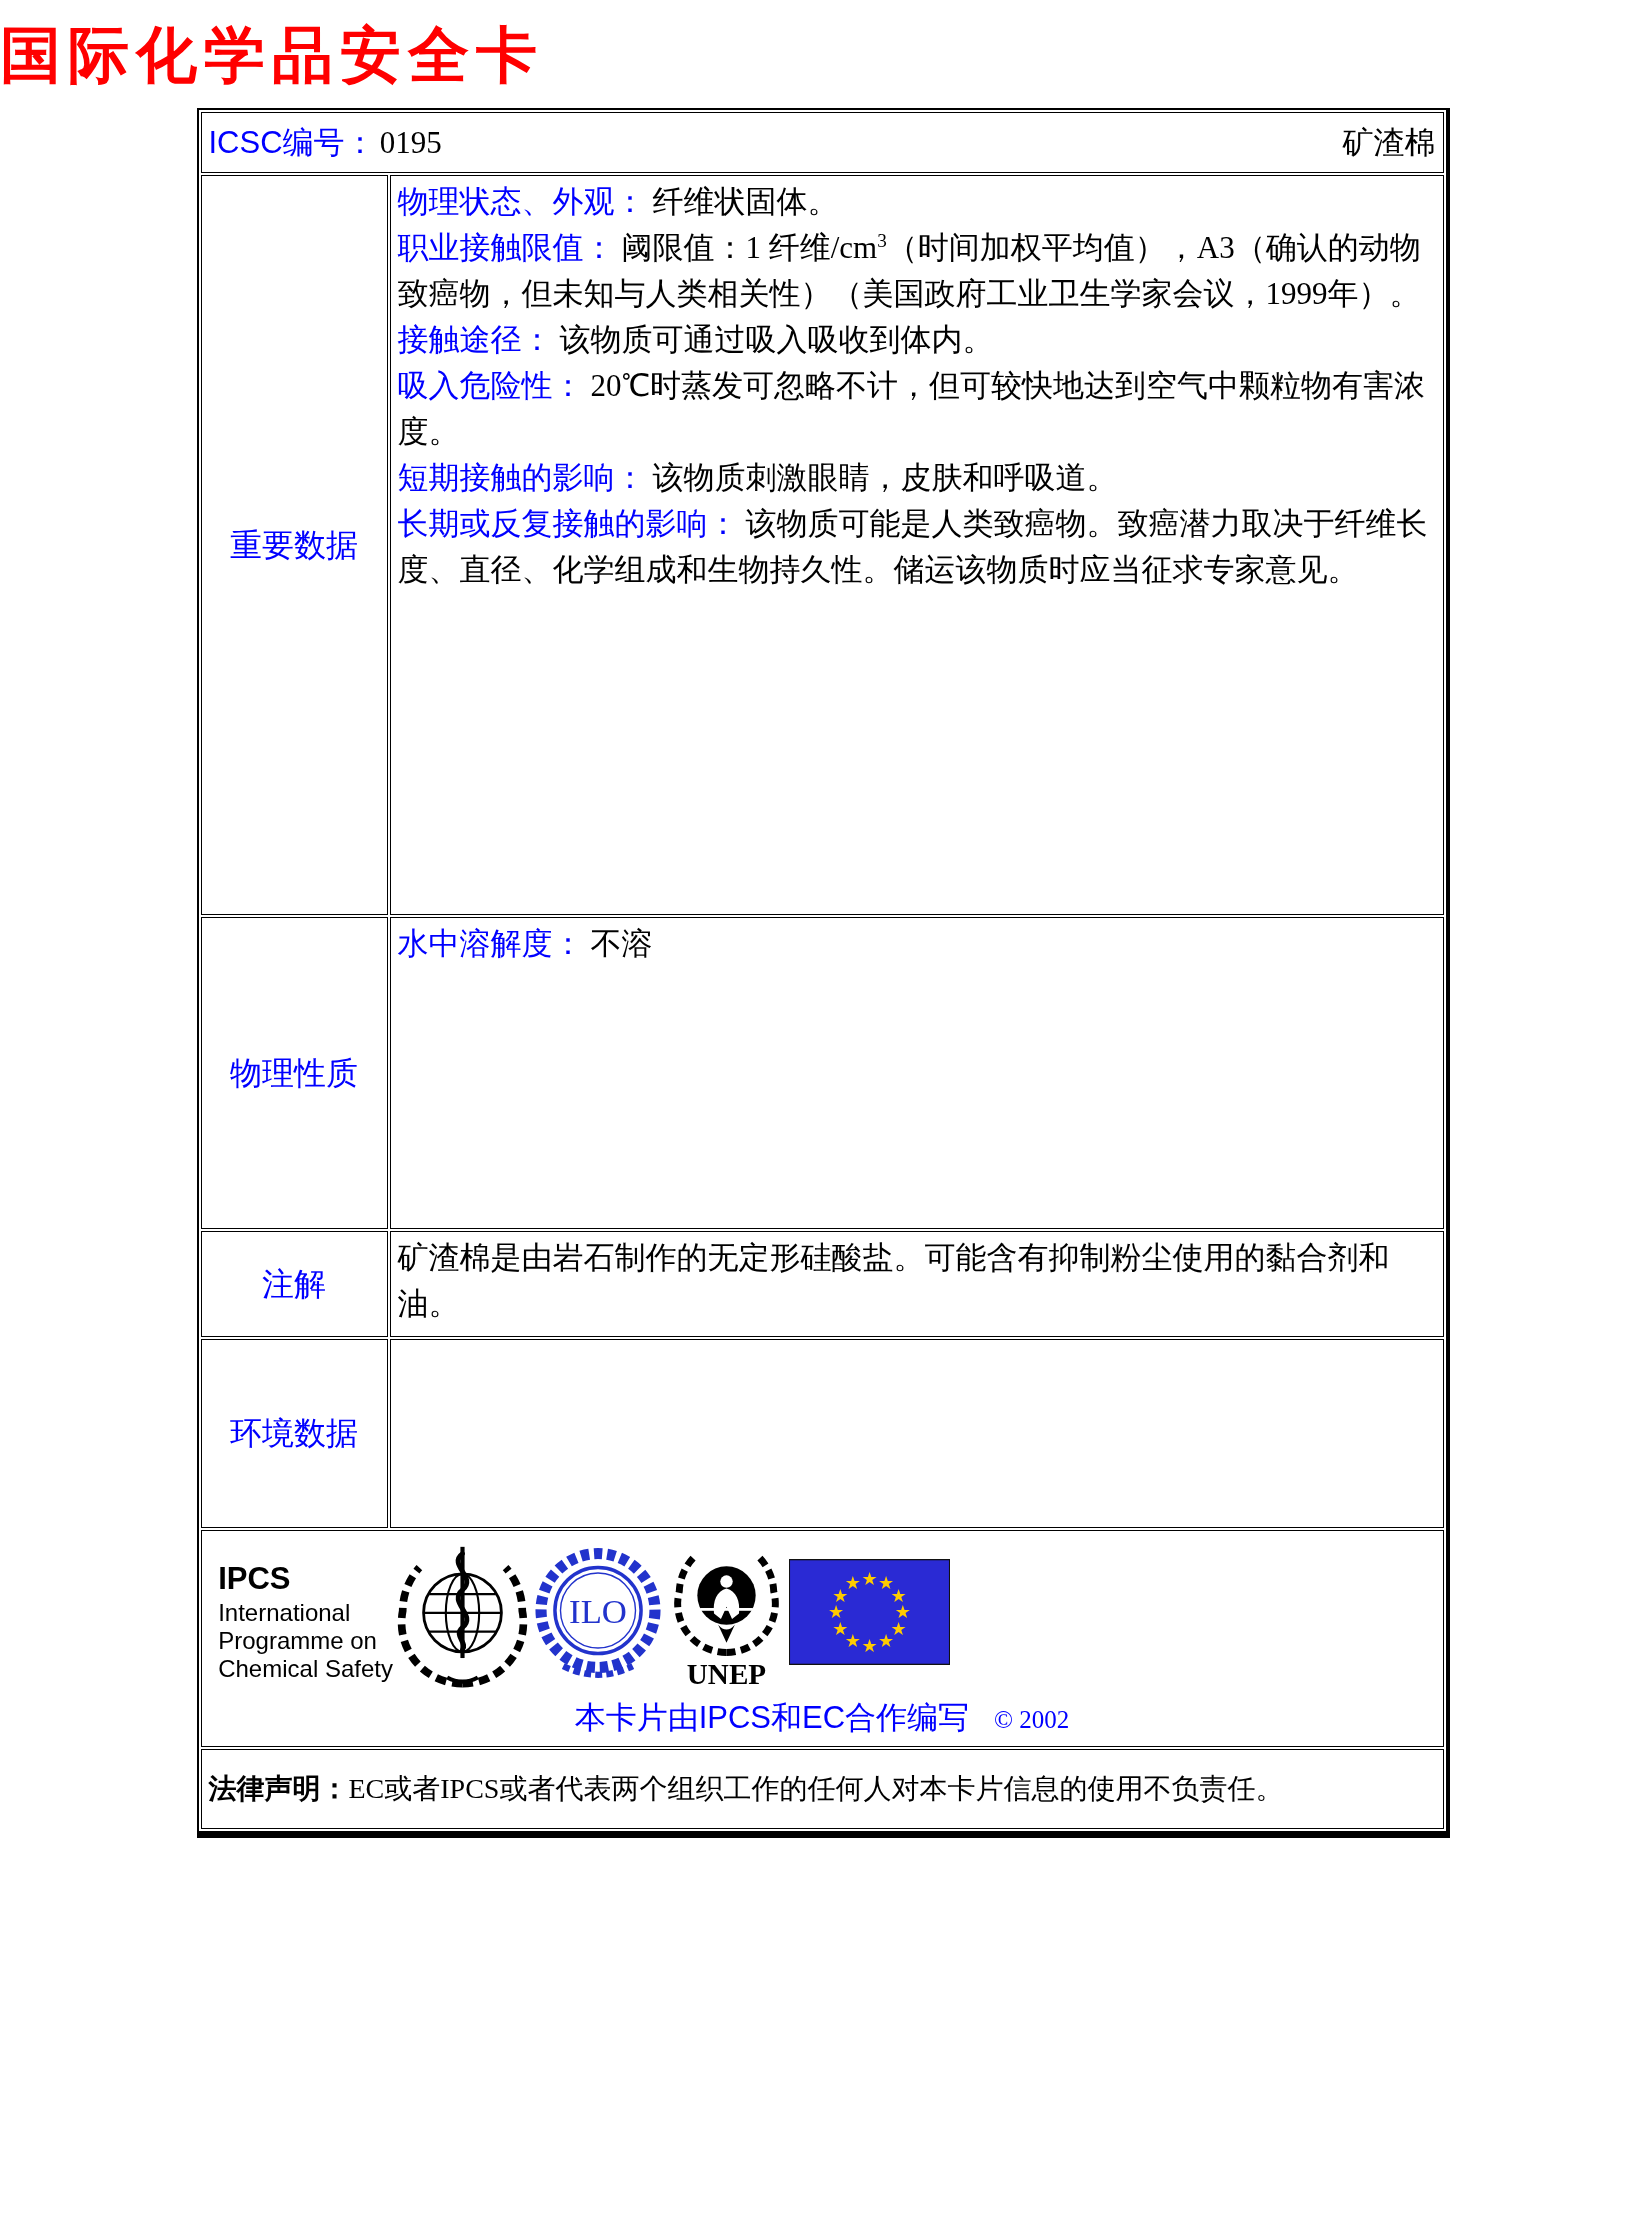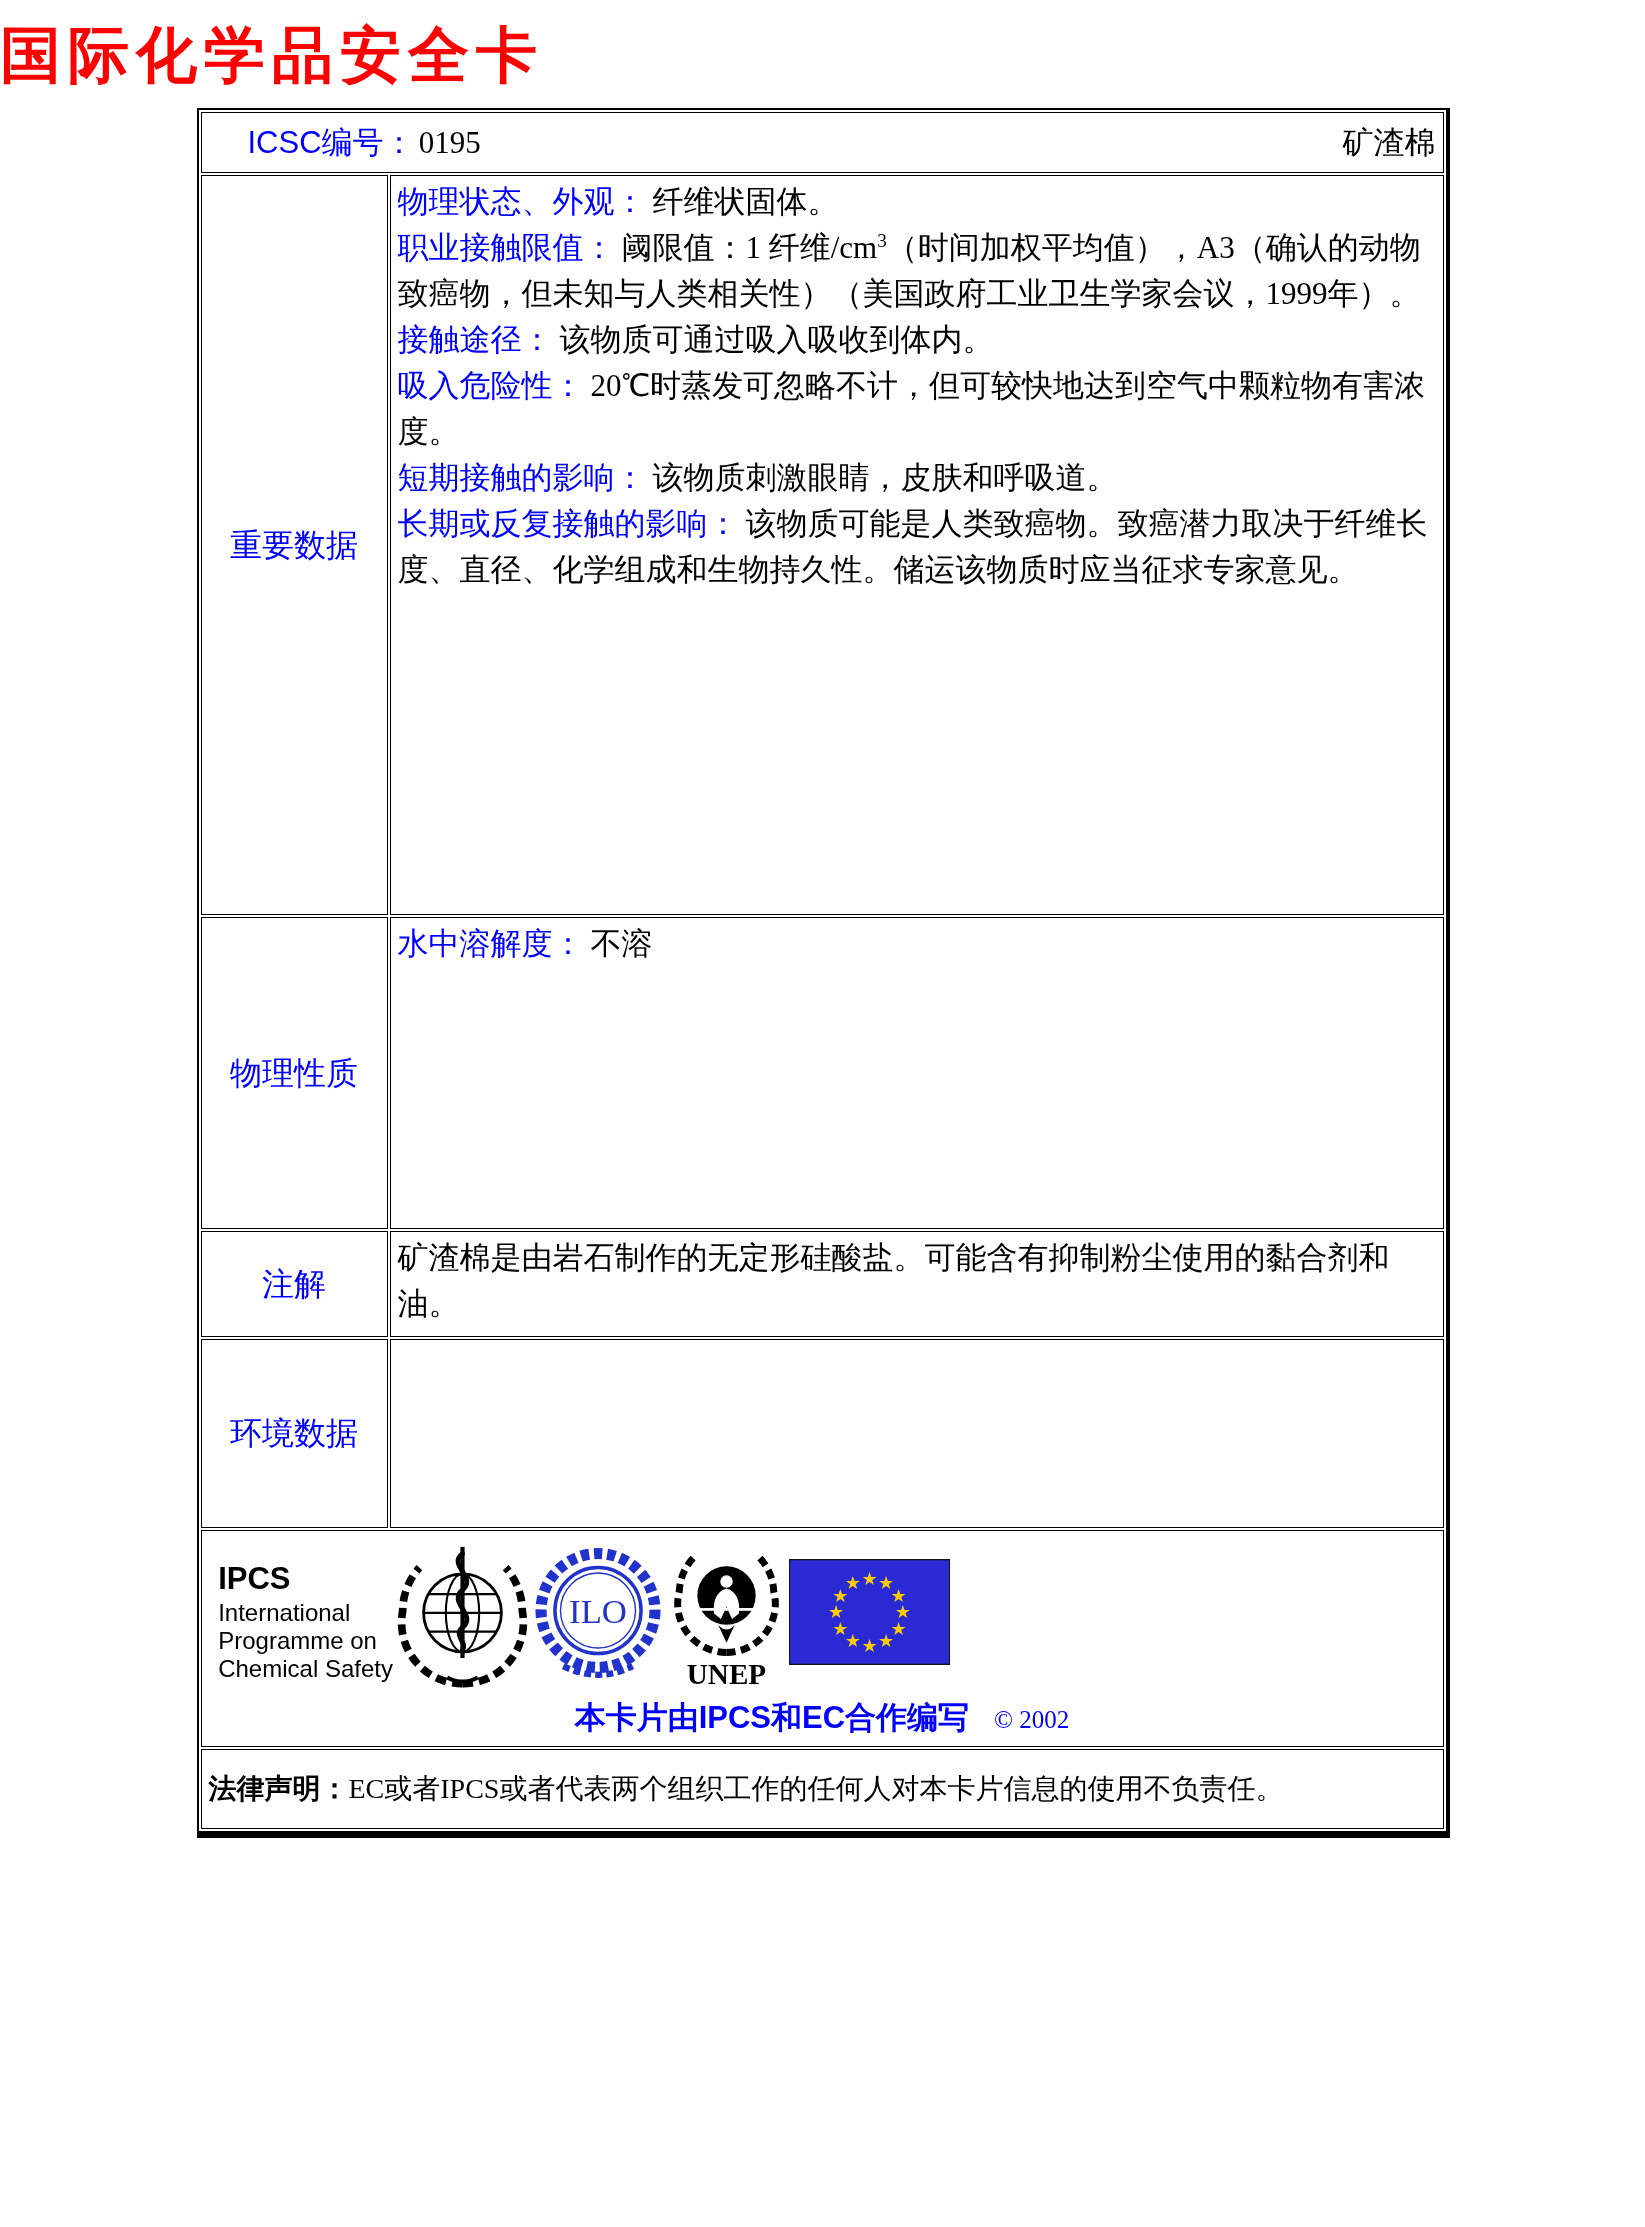--- a/index.html
+++ b/index.html
@@ -51,21 +51,21 @@
     color:#0000FF;
     font-family:"Liberation Sans", sans-serif;
     margin-right:7px;
   }
   .icsc-row{
     display:flex;
     justify-content:space-between;
     align-items:center;
     height:53px;
   }
-  .icsc-left .lbl-inline{margin-right:4.2px;margin-left:39px;}
+  .icsc-left .lbl-inline{margin-right:4.2px;}
   sup{font-size:0.62em;line-height:0;}
   .content-item{margin:0;}
   
   .logos-flex{
     display:flex;
     align-items:flex-start;
     justify-content:flex-start;
     padding:7px 77px 0 9.7px;
   }
   .ipcs-block{
@@ -80,21 +80,21 @@
     line-height:40px;
   }
   .logo{display:block;}
   .caption-line{
     text-align:center;
     margin-top:4.2px;
     color:#0000FF;
   }
   .caption-main{
     font-family:"Liberation Sans", sans-serif;
-    font-weight:bold;
+    font-weight:normal;
     font-size:31px;
     text-align:center;
   }
   .caption-copy{
     font-family:"Liberation Serif", serif;
     font-size:25px;
     margin-left:25px;
   }
   .legal-cell{
     vertical-align:middle;

